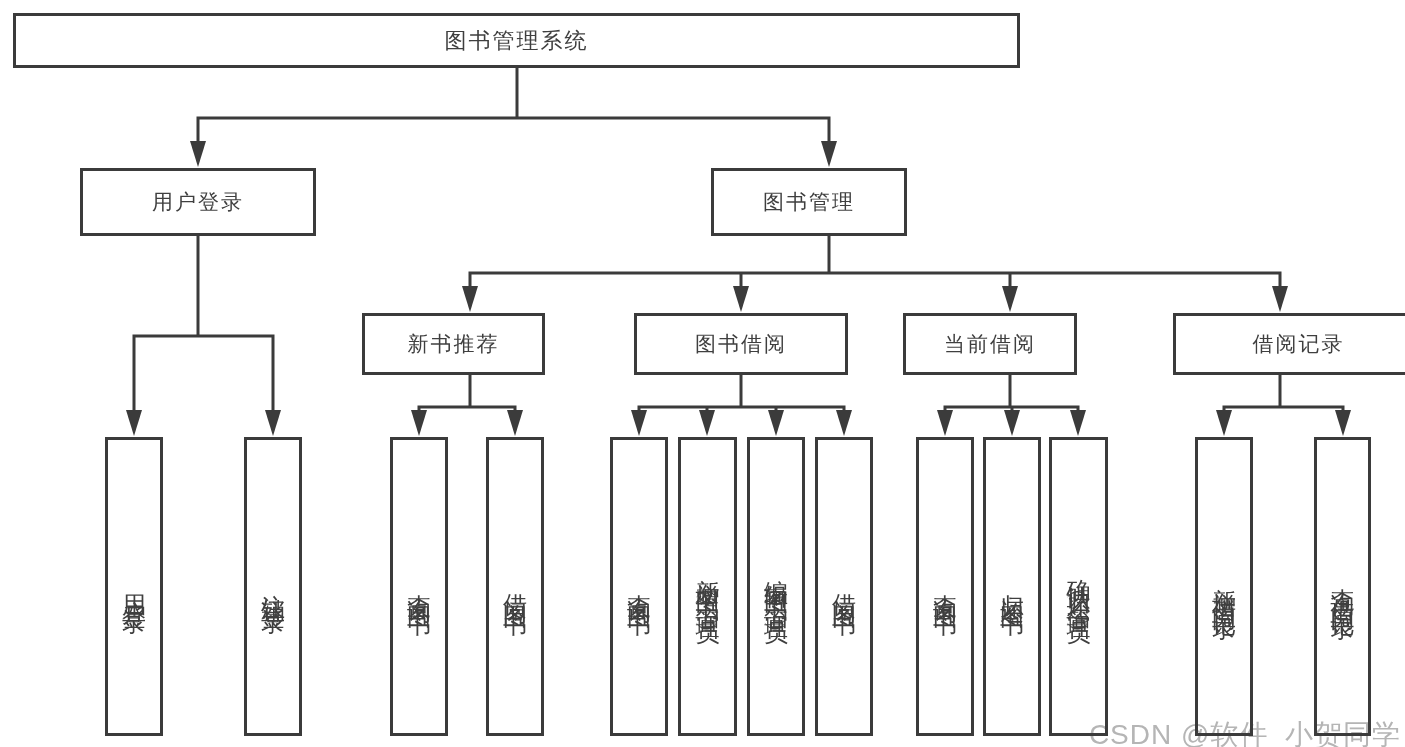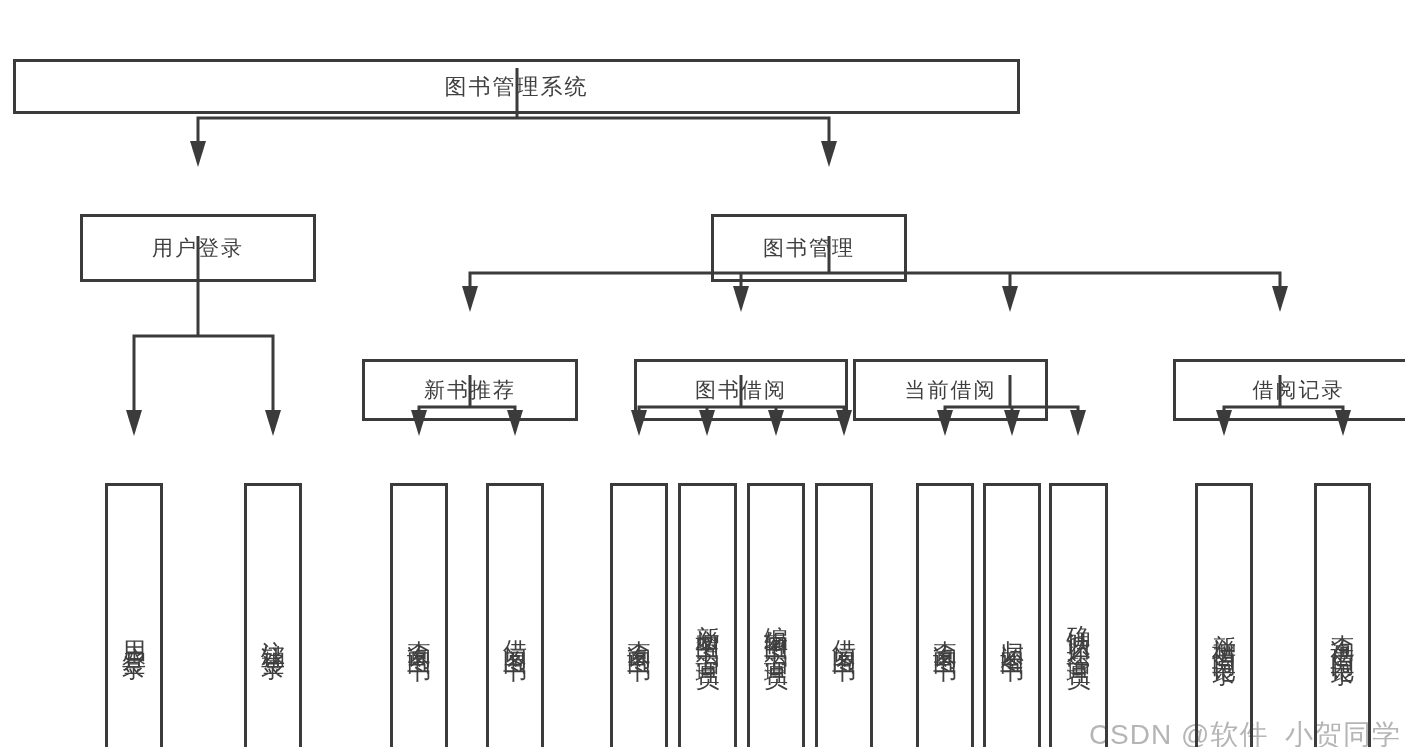--- a/index.html
+++ b/index.html
@@ -19,21 +19,20 @@
   .box {
     position: absolute;
     box-sizing: border-box;
     border: 3px solid #3b3b3b;
     background: transparent;
     color: #3f3f3f;
     display: flex;
     align-items: center;
     justify-content: center;
     z-index: 3;
-    margin-top: 46px;
   }
   .h-box span {
     font-size: 21px;
     letter-spacing: 2px;
     white-space: nowrap;
   }
   .root-box span {
     font-size: 22px;
     letter-spacing: 2px;
   }
@@ -118,27 +117,27 @@
     <span>图书管理系统</span>
   </div>
 
   <div class="box h-box" style="left:80px;top:168px;width:236px;height:68px">
     <span>用户登录</span>
   </div>
   <div class="box h-box" style="left:711px;top:168px;width:196px;height:68px">
     <span>图书管理</span>
   </div>
 
-  <div class="box h-box" style="left:362px;top:313px;width:216px;height:62px">
+  <div class="box h-box" style="left:362px;top:313px;width:183px;height:62px">
     <span>新书推荐</span>
   </div>
   <div class="box h-box" style="left:634px;top:313px;width:214px;height:62px">
     <span>图书借阅</span>
   </div>
-  <div class="box h-box" style="left:853px;top:313px;width:195px;height:62px">
+  <div class="box h-box" style="left:903px;top:313px;width:174px;height:62px">
     <span>当前借阅</span>
   </div>
   <div class="box h-box" style="left:1173px;top:313px;width:251px;height:62px">
     <span>借阅记录</span>
   </div>
 
   <div class="box v-box" style="left:105px;top:437px;width:58px;height:299px">
     <span>用户登录</span>
   </div>
   <div class="box v-box" style="left:244px;top:437px;width:58px;height:299px">

